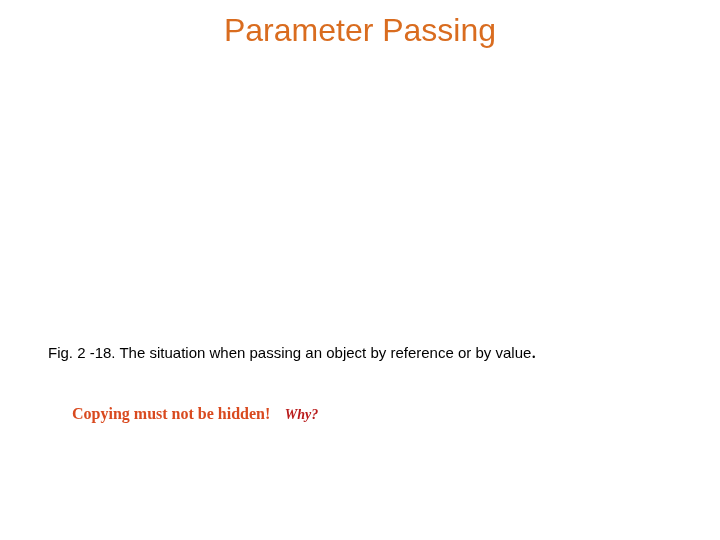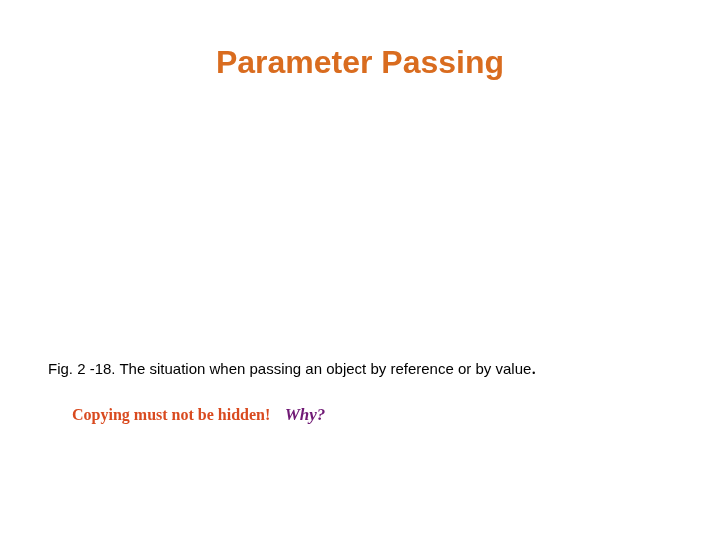--- a/index.html
+++ b/index.html
@@ -13,26 +13,25 @@
       background: #ffffff;
       font-family: Arial, Helvetica, sans-serif;
       position: relative;
       overflow: hidden;
     }
     .title {
       font-size: 32px;
       color: #d96c1f;
       text-align: center;
       padding-top: 12px;
-      font-weight: bold;
-      margin-top: 32px;
+      font-weight: normal;
     }
     .caption {
       position: absolute;
-      top: 356px;
+      top: 340px;
       left: 48px;
       font-size: 15px;
       color: #000000;
     }
     .caption .period {
       font-size: 20px;
       font-family: Georgia, 'Times New Roman', serif;
       vertical-align: baseline;
     }
     .emphasis-line {
@@ -44,22 +43,22 @@
       font-family: Georgia, 'Times New Roman', serif;
       font-weight: bold;
       color: #d94a1f;
       font-size: 16px;
       margin-right: 10px;
     }
     .why {
       font-family: Georgia, 'Times New Roman', serif;
       font-weight: bold;
       font-style: italic;
-      color: #701a75;
-      font-size: 17px;
+      color: #b91c1c;
+      font-size: 14px;
     }
   </style>
 </head>
 <body>
 
 <h1 class="title">Parameter Passing</h1>
 
 <div class="caption">
   <span>Fig. 2 -18. The situation when passing an object by reference or by value</span><span class="period">.</span>
 </div>

